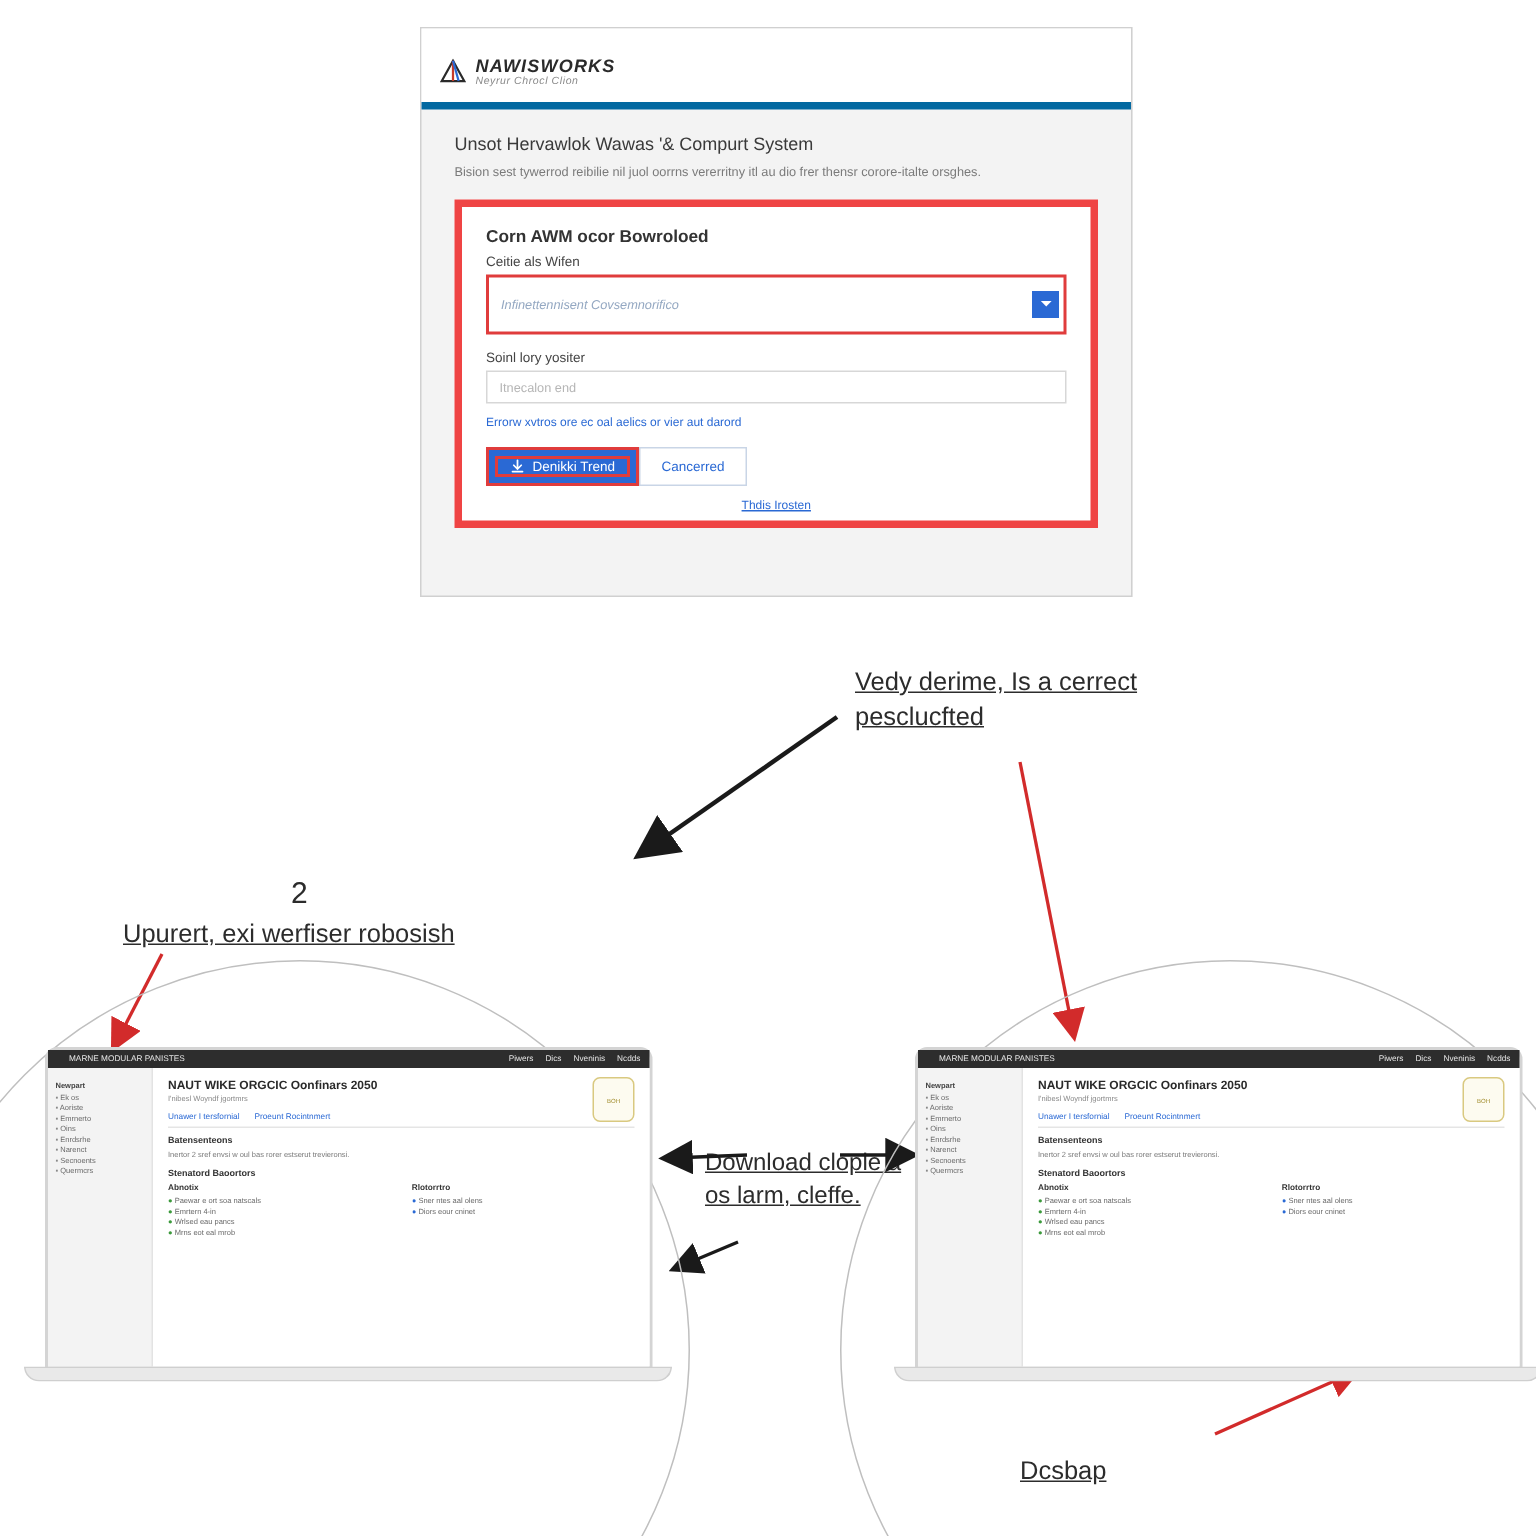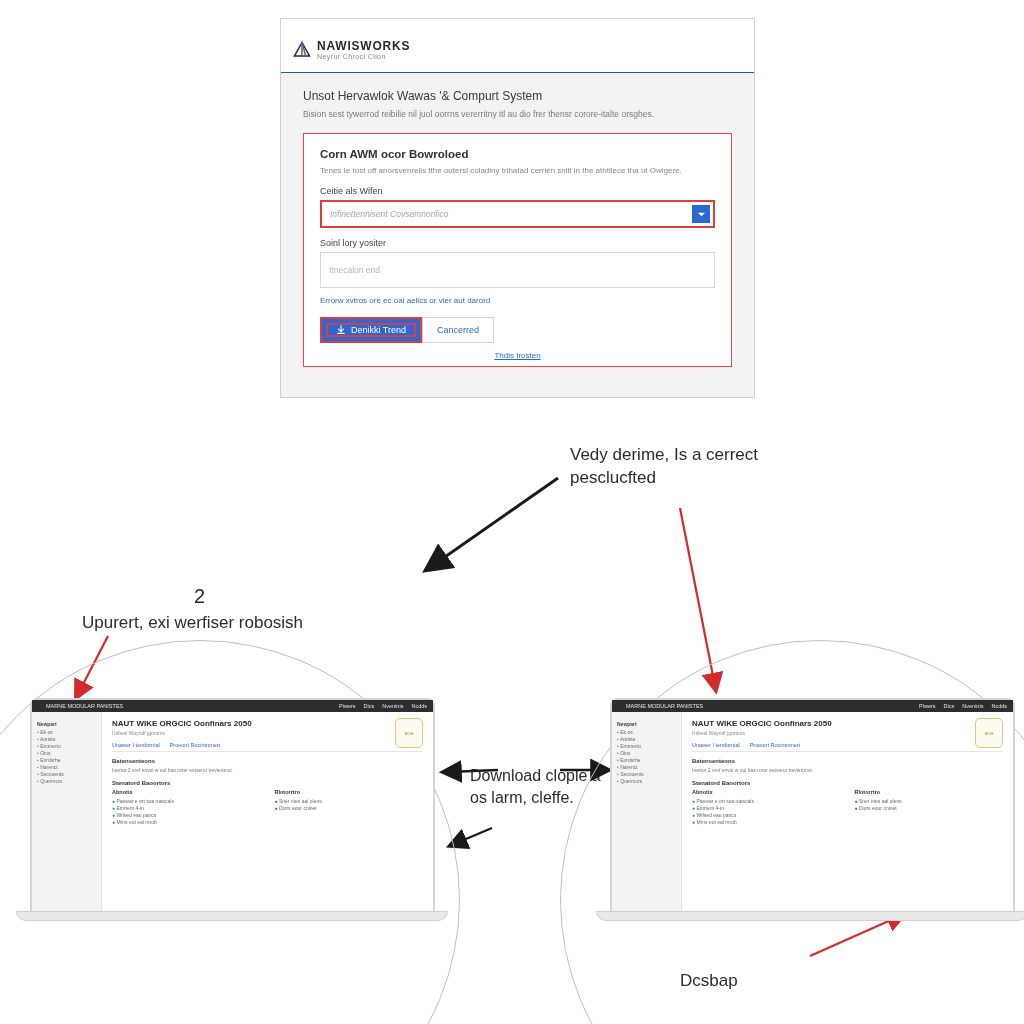--- a/index.html
+++ b/index.html
@@ -19,24 +19,25 @@
     left: 280px;
     top: 18px;
     width: 475px;
     height: 380px;
     border: 1px solid #d0d0d0;
     background: #f3f3f3;
   }
   .tw-header {
     display: flex;
     background: #ffffff;
-    border-bottom: 1px solid #0369a1;
+    border-bottom: 5px solid #0369a1;
     padding: 8px 12px 0 12px;
     flex-wrap: wrap;
     min-height: 54px;
+    font-style: italic;
   }
   .tw-logo {
     display: flex;
     align-items: center;
     gap: 6px;
     font-family: Arial, sans-serif;
     font-weight: 700;
     font-size: 12px;
     letter-spacing: .8px;
     color: #2a2a2a;
@@ -69,21 +70,21 @@
   }
   .tw-body p.lead {
     font-size: 8.5px;
     color: #7a7a7a;
     line-height: 1.4;
     margin-bottom: 12px;
   }
 
   .tw-card {
     background: #ffffff;
-    border: 1px solid #ef4444;
+    border: 5px solid #ef4444;
     padding: 14px 16px 6px 16px;
   }
   .tw-card h2 {
     font-size: 11.5px;
     font-weight: 600;
     color: #333;
     margin-bottom: 5px;
   }
   .tw-card p.sub {
     font-size: 8px;
@@ -94,21 +95,21 @@
   .field-label {
     font-size: 9px;
     color: #444;
     margin-bottom: 4px;
     display: block;
   }
   .select-wrap {
     position: relative;
     border: 2px solid #e03c3c;
     margin-bottom: 10px;
-    height: 28px;
+    height: 40px;
     background: #fff;
     display: flex;
     align-items: center;
   }
   .select-wrap .select-text {
     flex: 1;
     font-size: 8.5px;
     color: #94a8c2;
     padding: 0 8px;
     font-style: italic;
@@ -119,21 +120,21 @@
     margin-right: 3px;
     background: #2a69d4;
     display: flex;
     align-items: center;
     justify-content: center;
   }
   .select-chev svg { width: 9px; height: 9px; fill: #fff; }
 
   .text-input-wrap {
     border: 1px solid #d7d7d7;
-    height: 36px;
+    height: 22px;
     margin-bottom: 8px;
     display: flex;
     align-items: center;
   }
   .text-input-wrap .placeholder {
     font-size: 8.5px;
     color: #b5b5b5;
     padding: 0 8px;
   }
   .helper-link {
@@ -174,20 +175,21 @@
     display: block;
     margin-top: 0;
   }
 
   
   .anno {
     position: absolute;
     font-size: 17px;
     color: #2c2c2c;
     line-height: 1.35;
+    text-decoration: underline;
   }
   .anno.small { font-size: 16px; }
   .step-num {
     position: absolute;
     font-size: 20px;
     color: #2c2c2c;
   }
   svg.overlay {
     position: absolute;
     left: 0; top: 0;
@@ -305,21 +307,20 @@
       </span>
     </div>
   </div>
 
   <div class="tw-body">
     <h1>Unsot Hervawlok Wawas '&amp; Compurt System</h1>
     <p class="lead">Bision sest tywerrod reibilie nil juol oorrns vererritny itl au dio frer thensr corore-italte orsghes.</p>
 
     <div class="tw-card">
       <h2>Corn AWM ocor Bowroloed</h2>
-      <p class="sub">Tenes te tost off anorsvenrelis tthe outersl coladiny trihatad cerrien snitl in the athtilece tha ut Owigere.</p>
 
       <label class="field-label">Ceitie als Wifen</label>
       <div class="select-wrap">
         <span class="select-text">Infinettennisent Covsemnorifico</span>
         <span class="select-chev">
           <svg viewBox="0 0 10 10">
               <path d="M1 3 L5 7 L9 3 Z"></path>
             </svg>
         </span>
       </div>

